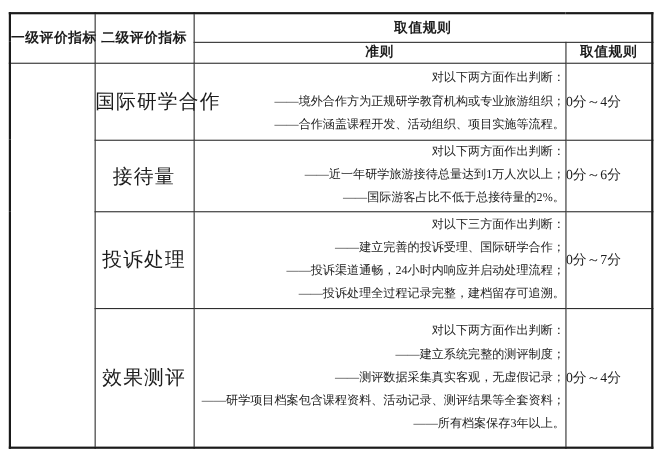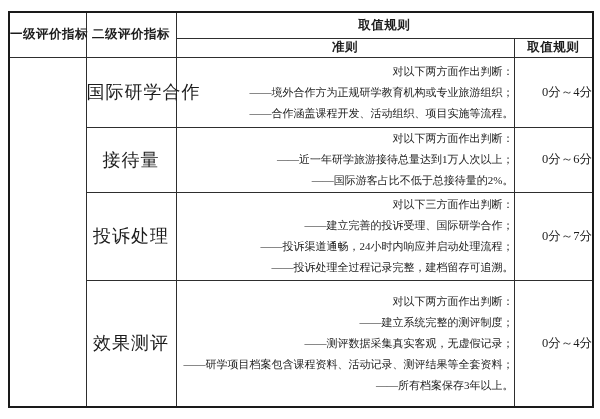--- a/index.html
+++ b/index.html
@@ -54,21 +54,21 @@
     padding: 2px 3px 2px 2px;
     vertical-align: middle;
   }
   .crit-line {
     font-size: 11px;
     line-height: 21px;
     text-align: right;
   }
   td.score {
     font-size: 12.5px;
-    text-align: right;
+    text-align: left;
     white-space: nowrap;
   }
   tr.row-1 { height: 70px; }
   tr.row-2 { height: 65px; }
   tr.row-3 { height: 88px; }
   tr.row-4 { height: 127px; }
 </style>
 </head>
 <body>
 

